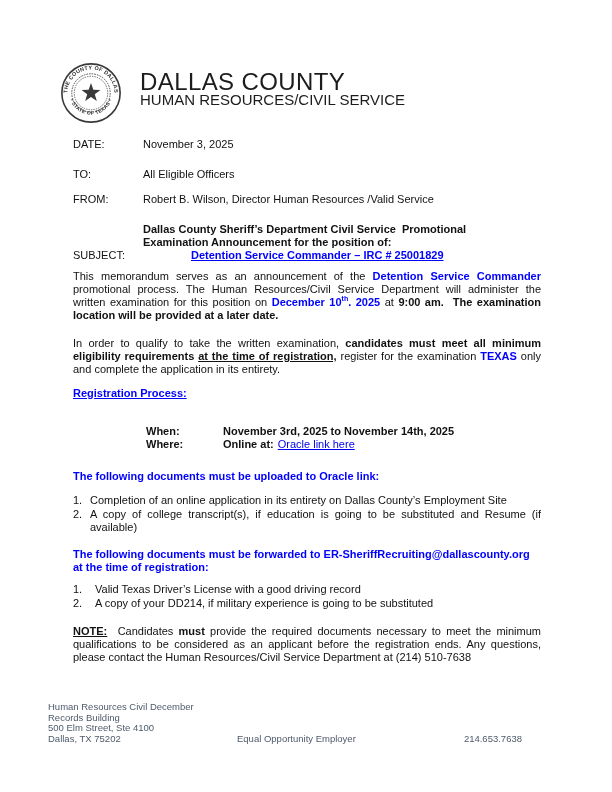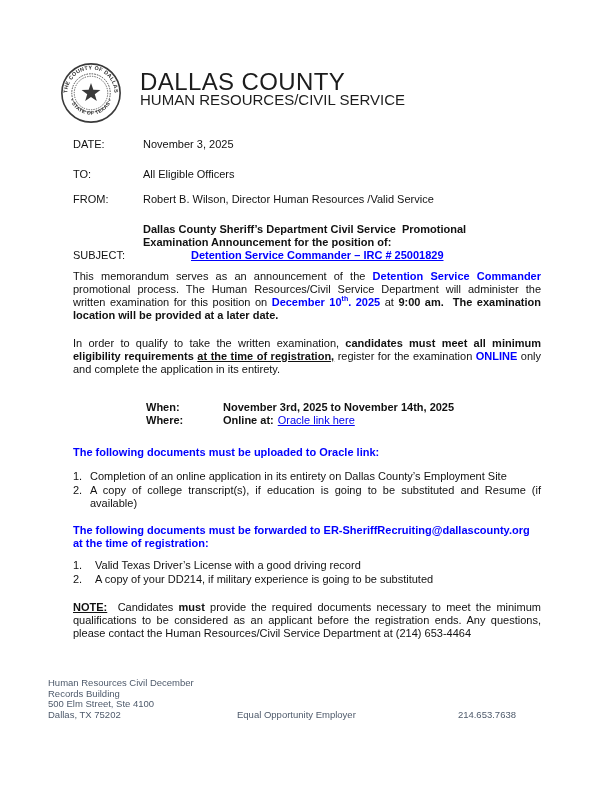--- a/index.html
+++ b/index.html
@@ -34,21 +34,21 @@
   .li{display:flex;margin-bottom:1px;}
   .num1{flex:0 0 17px;}
   .num2{flex:0 0 22px;}
   .litext{flex:1;}
   .secheading2{margin-top:14px;}
   .notepara{margin-top:15px;}
   sup{font-size:7px;line-height:0;vertical-align:super;}
   .link{color:#0000EE;text-decoration:underline;margin-left:4px;cursor:pointer;}
   .footer{position:relative;margin:38px 48px 0 48px;color:#4E5A6B;font-size:9.5px;line-height:10.5px;}
   .eoe{position:absolute;left:189px;bottom:0;}
-  .phone{position:absolute;right:48px;bottom:0;}
+  .phone{position:absolute;right:42px;bottom:0;}
   .sealtext{font-family:"Liberation Sans",sans-serif;font-weight:bold;fill:#2f2f2f;}
 </style>
 </head>
 <body>
 
 <div class="page">
 
   <div class="header">
     <svg class="seal" viewBox="0 0 100 100" aria-hidden="true">
       <circle cx="50" cy="50" r="47" fill="none" stroke="#3a3a3a" stroke-width="2.6"></circle>
@@ -88,22 +88,25 @@
       <span class="flabel">SUBJECT:</span>
       <div>
         <div class="bold">Dallas County Sheriff’s Department Civil Service&nbsp; Promotional</div>
         <div class="bold">Examination Announcement for the position of:</div>
         <div class="bold blue ul subj3">Detention Service Commander – IRC # 25001829</div>
       </div>
     </div>
 
     <p class="para1 just"><span>This memorandum serves as an announcement of the </span><span class="bold blue">Detention Service Commander</span><span> promotional process. The Human Resources/Civil Service Department will administer the written examination for this position on </span><span class="bold blue"><span>December 10</span><sup>th</sup><span>. 2025</span></span><span> at </span><span class="bold">9:00 am.</span><span class="bold">&nbsp; The examination location will be provided at a later date.</span></p>
 
-    <p class="para2 just"><span>In order to qualify to take the written examination, </span><span class="bold">candidates must meet all minimum eligibility requirements </span><span class="bold ul">at the time of registration,</span><span> register for the examination </span><span class="bold blue">ONLINE</span><span> only and complete the application in its entirety.</span></p>
+    <p class="para2 just"><span>In order to qualify to take the written examination, </span><span class="bold">candidates must meet all minimum eligibility requirements </span><span class="bold ul">at the time of registration,</span><span> register for the examination </span><span class="bold blue">TEXAS</span><span> only and complete the application in its entirety.</span></p>
 
+    <div class="regheading">
+      <span class="bold blue ul">Registration Process:</span>
+    </div>
 
     <div class="ww">
       <div class="ww-row">
         <span class="ww-label bold">When:</span>
         <span class="bold">November 3rd, 2025 to November 14th, 2025</span>
       </div>
       <div class="ww-row">
         <span class="ww-label bold">Where:</span>
         <span><span class="bold">Online at:</span><a class="link">Oracle link here</a></span>
       </div>
@@ -126,21 +129,21 @@
       <div class="li">
         <span class="num2">1.</span>
         <span class="litext">Valid Texas Driver’s License with a good driving record</span>
       </div>
       <div class="li">
         <span class="num2">2.</span>
         <span class="litext">A copy of your DD214, if military experience is going to be substituted</span>
       </div>
     </div>
 
-    <p class="notepara just"><span class="bold ul">NOTE:</span><span>&nbsp; Candidates </span><span class="bold">must</span><span> provide the required documents necessary to meet the minimum qualifications to be considered as an applicant before the registration ends. Any questions, please contact the Human Resources/Civil Service Department at (214) 653-4464</span></p>
+    <p class="notepara just"><span class="bold ul">NOTE:</span><span>&nbsp; Candidates </span><span class="bold">must</span><span> provide the required documents necessary to meet the minimum qualifications to be considered as an applicant before the registration ends. Any questions, please contact the Human Resources/Civil Service Department at (214) 510-7638</span></p>
 
   </div>
 
   <div class="footer">
     <div>
       <div>Human Resources Civil December</div>
       <div>Records Building</div>
       <div>500 Elm Street, Ste 4100</div>
       <div>Dallas, TX 75202</div>
     </div>

